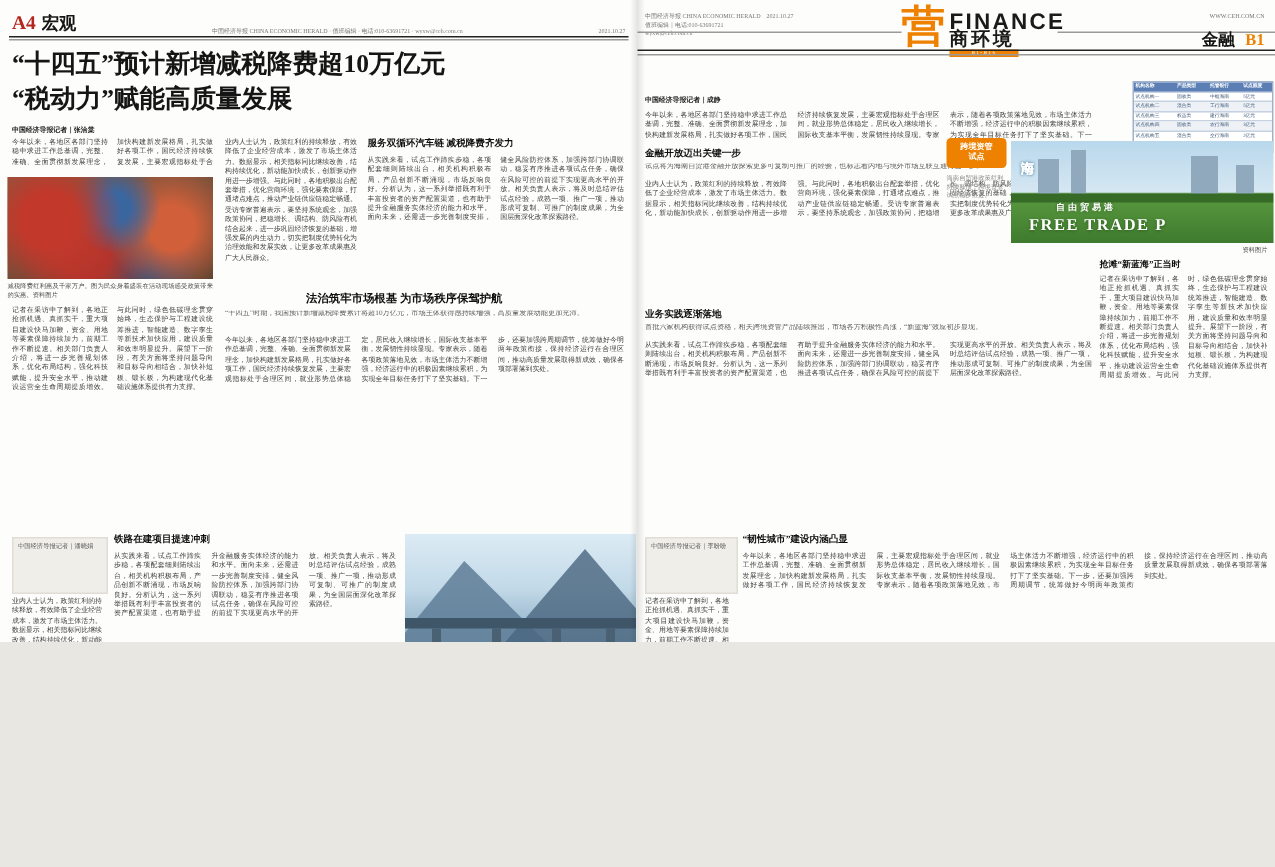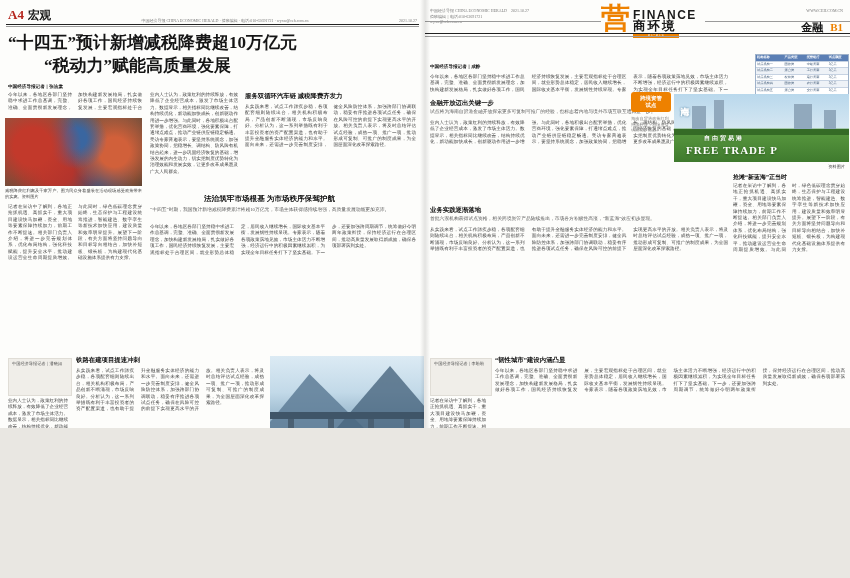--- a/index.html
+++ b/index.html
@@ -42,42 +42,42 @@
   .ft-cn{position:absolute;color:#fff;font-weight:bold;font-size:6px;letter-spacing:2px;text-shadow:0 0 2px #2c5e1e;white-space:nowrap;}
   .ft-en{position:absolute;color:#fff;font-weight:bold;font-size:11px;letter-spacing:1px;text-shadow:0 1px 2px #2c5e1e;white-space:nowrap;}
   .hn-vert{position:absolute;color:#fff;font-weight:bold;font-size:9px;writing-mode:vertical-rl;text-shadow:0 0 2px #4a7da0;}
   .tag{background:#ee8100;border-radius:3px;color:#fff;font-weight:bold;font-size:5.4px;line-height:7px;text-align:center;display:flex;flex-direction:column;justify-content:center;}
   
   .tbl{display:grid;grid-template-columns:30% 24% 24% 22%;border:0.5px solid #9fb2ca;font-size:3.2px;line-height:5.6px;color:#3d5775;background:#fff;}
   .tbl .h{background:#5b7fb5;color:#fff;font-weight:bold;}
   .tbl div{padding:0 1px;white-space:nowrap;overflow:hidden;border-bottom:0.5px solid #c6d2e2;}
   .tbl .alt{background:#eef2f7;}
   .logo-char{font-size:29px;font-weight:bold;color:#ee8100;line-height:30px;font-family:"Liberation Serif",serif;}
-  .logo-en{font-size:12px;font-weight:bold;letter-spacing:1.5px;color:#1a1a1a;line-height:10px;font-family:"Liberation Sans",sans-serif;margin-top:12px;}
+  .logo-en{font-size:15px;font-weight:bold;letter-spacing:1.5px;color:#1a1a1a;line-height:10px;font-family:"Liberation Sans",sans-serif;margin-top:12px;}
   .logo-cn{font-size:12.5px;font-weight:bold;color:#1a1a1a;line-height:13px;letter-spacing:2px;}
   .logo-strip{background:#ee8100;color:#fff;font-size:3.4px;line-height:5px;text-align:center;letter-spacing:1px;}
 </style>
 </head>
 <body>
 
 <div class="spread">
 
   <div class="page" id="pageL">
 
     <div class="abs" style="left:8px;top:9px;width:409px;height:14px;display:flex;align-items:flex-end;">
       <span class="hl" style="font-size:13px;color:#b5261e;">A4</span>
       <span class="hl" style="font-size:11.5px;margin-left:4px;">宏观</span>
       <span class="mast" style="flex:1;text-align:center;">中国经济导报 CHINA ECONOMIC HERALD · 值班编辑 · 电话:010-63691721 · wyxw@ceh.com.cn</span>
       <span class="mast">2021.10.27</span>
     </div>
     <div class="abs rule" style="left:6px;top:24px;width:413px;height:1px;"></div>
     <div class="abs rule-thin" style="left:6px;top:26px;width:413px;height:0.5px;"></div>
 
     <div class="abs hl" style="left:8px;top:31px;width:400px;font-size:17px;">“十四五”预计新增减税降费超10万亿元</div>
-    <div class="abs hl" style="left:8px;top:54px;width:400px;font-size:17px;margin-left:36px;">“税动力”赋能高质量发展</div>
+    <div class="abs hl" style="left:8px;top:54px;width:400px;font-size:17px;">“税动力”赋能高质量发展</div>
     <div class="abs byline" style="left:8px;top:84px;width:130px;">中国经济导报记者｜张洽棠</div>
 
     <div class="abs tx cols2" style="left:8px;top:92px;width:134px;height:24px;">今年以来，各地区各部门坚持稳中求进工作总基调，完整、准确、全面贯彻新发展理念，加快构建新发展格局，扎实做好各项工作，国民经济持续恢复发展，主要宏观指标处于合理区间，就业形势总体稳定，居民收入继续增长，国际收支基本平衡，发展韧性持续显现。专家表示，随着各项政策落地见效，市场主体活力不断增强，经济运行中的积极因素继续累积，为实现全年目标任务打下了坚实基础。下一步，还要加强跨周期调节，统筹做好今明两年政策衔接，保持经济运行在合理区间，推动高质量发展取得新成效，确保各项部署落到实处。</div>
     <div class="abs tx" style="left:150px;top:92px;width:88px;height:104px;">业内人士认为，政策红利的持续释放，有效降低了企业经营成本，激发了市场主体活力。数据显示，相关指标同比继续改善，结构持续优化，新动能加快成长，创新驱动作用进一步增强。与此同时，各地积极出台配套举措，优化营商环境，强化要素保障，打通堵点难点，推动产业链供应链稳定畅通。受访专家普遍表示，要坚持系统观念，加强政策协同，把稳增长、调结构、防风险有机结合起来，进一步巩固经济恢复的基础，增强发展的内生动力，切实把制度优势转化为治理效能和发展实效，让更多改革成果惠及广大人民群众。</div>
     <div class="abs sh" style="left:245px;top:92px;width:171px;">服务双循环汽车链 减税降费齐发力</div>
     <div class="abs tx cols2" style="left:245px;top:104px;width:171px;height:92px;">从实践来看，试点工作蹄疾步稳，各项配套细则陆续出台，相关机构积极布局，产品创新不断涌现，市场反响良好。分析认为，这一系列举措既有利于丰富投资者的资产配置渠道，也有助于提升金融服务实体经济的能力和水平。面向未来，还需进一步完善制度安排，健全风险防控体系，加强跨部门协调联动，稳妥有序推进各项试点任务，确保在风险可控的前提下实现更高水平的开放。相关负责人表示，将及时总结评估试点经验，成熟一项、推广一项，推动形成可复制、可推广的制度成果，为全国层面深化改革探索路径。</div>
 
     <div class="abs ph-festival" style="left:5px;top:118px;width:137px;height:68px;"></div>
     <div class="abs cap" style="left:5px;top:188px;width:137px;height:12px;">减税降费红利惠及千家万户。图为民众身着盛装在活动现场感受政策带来的实惠。资料图片</div>
 

